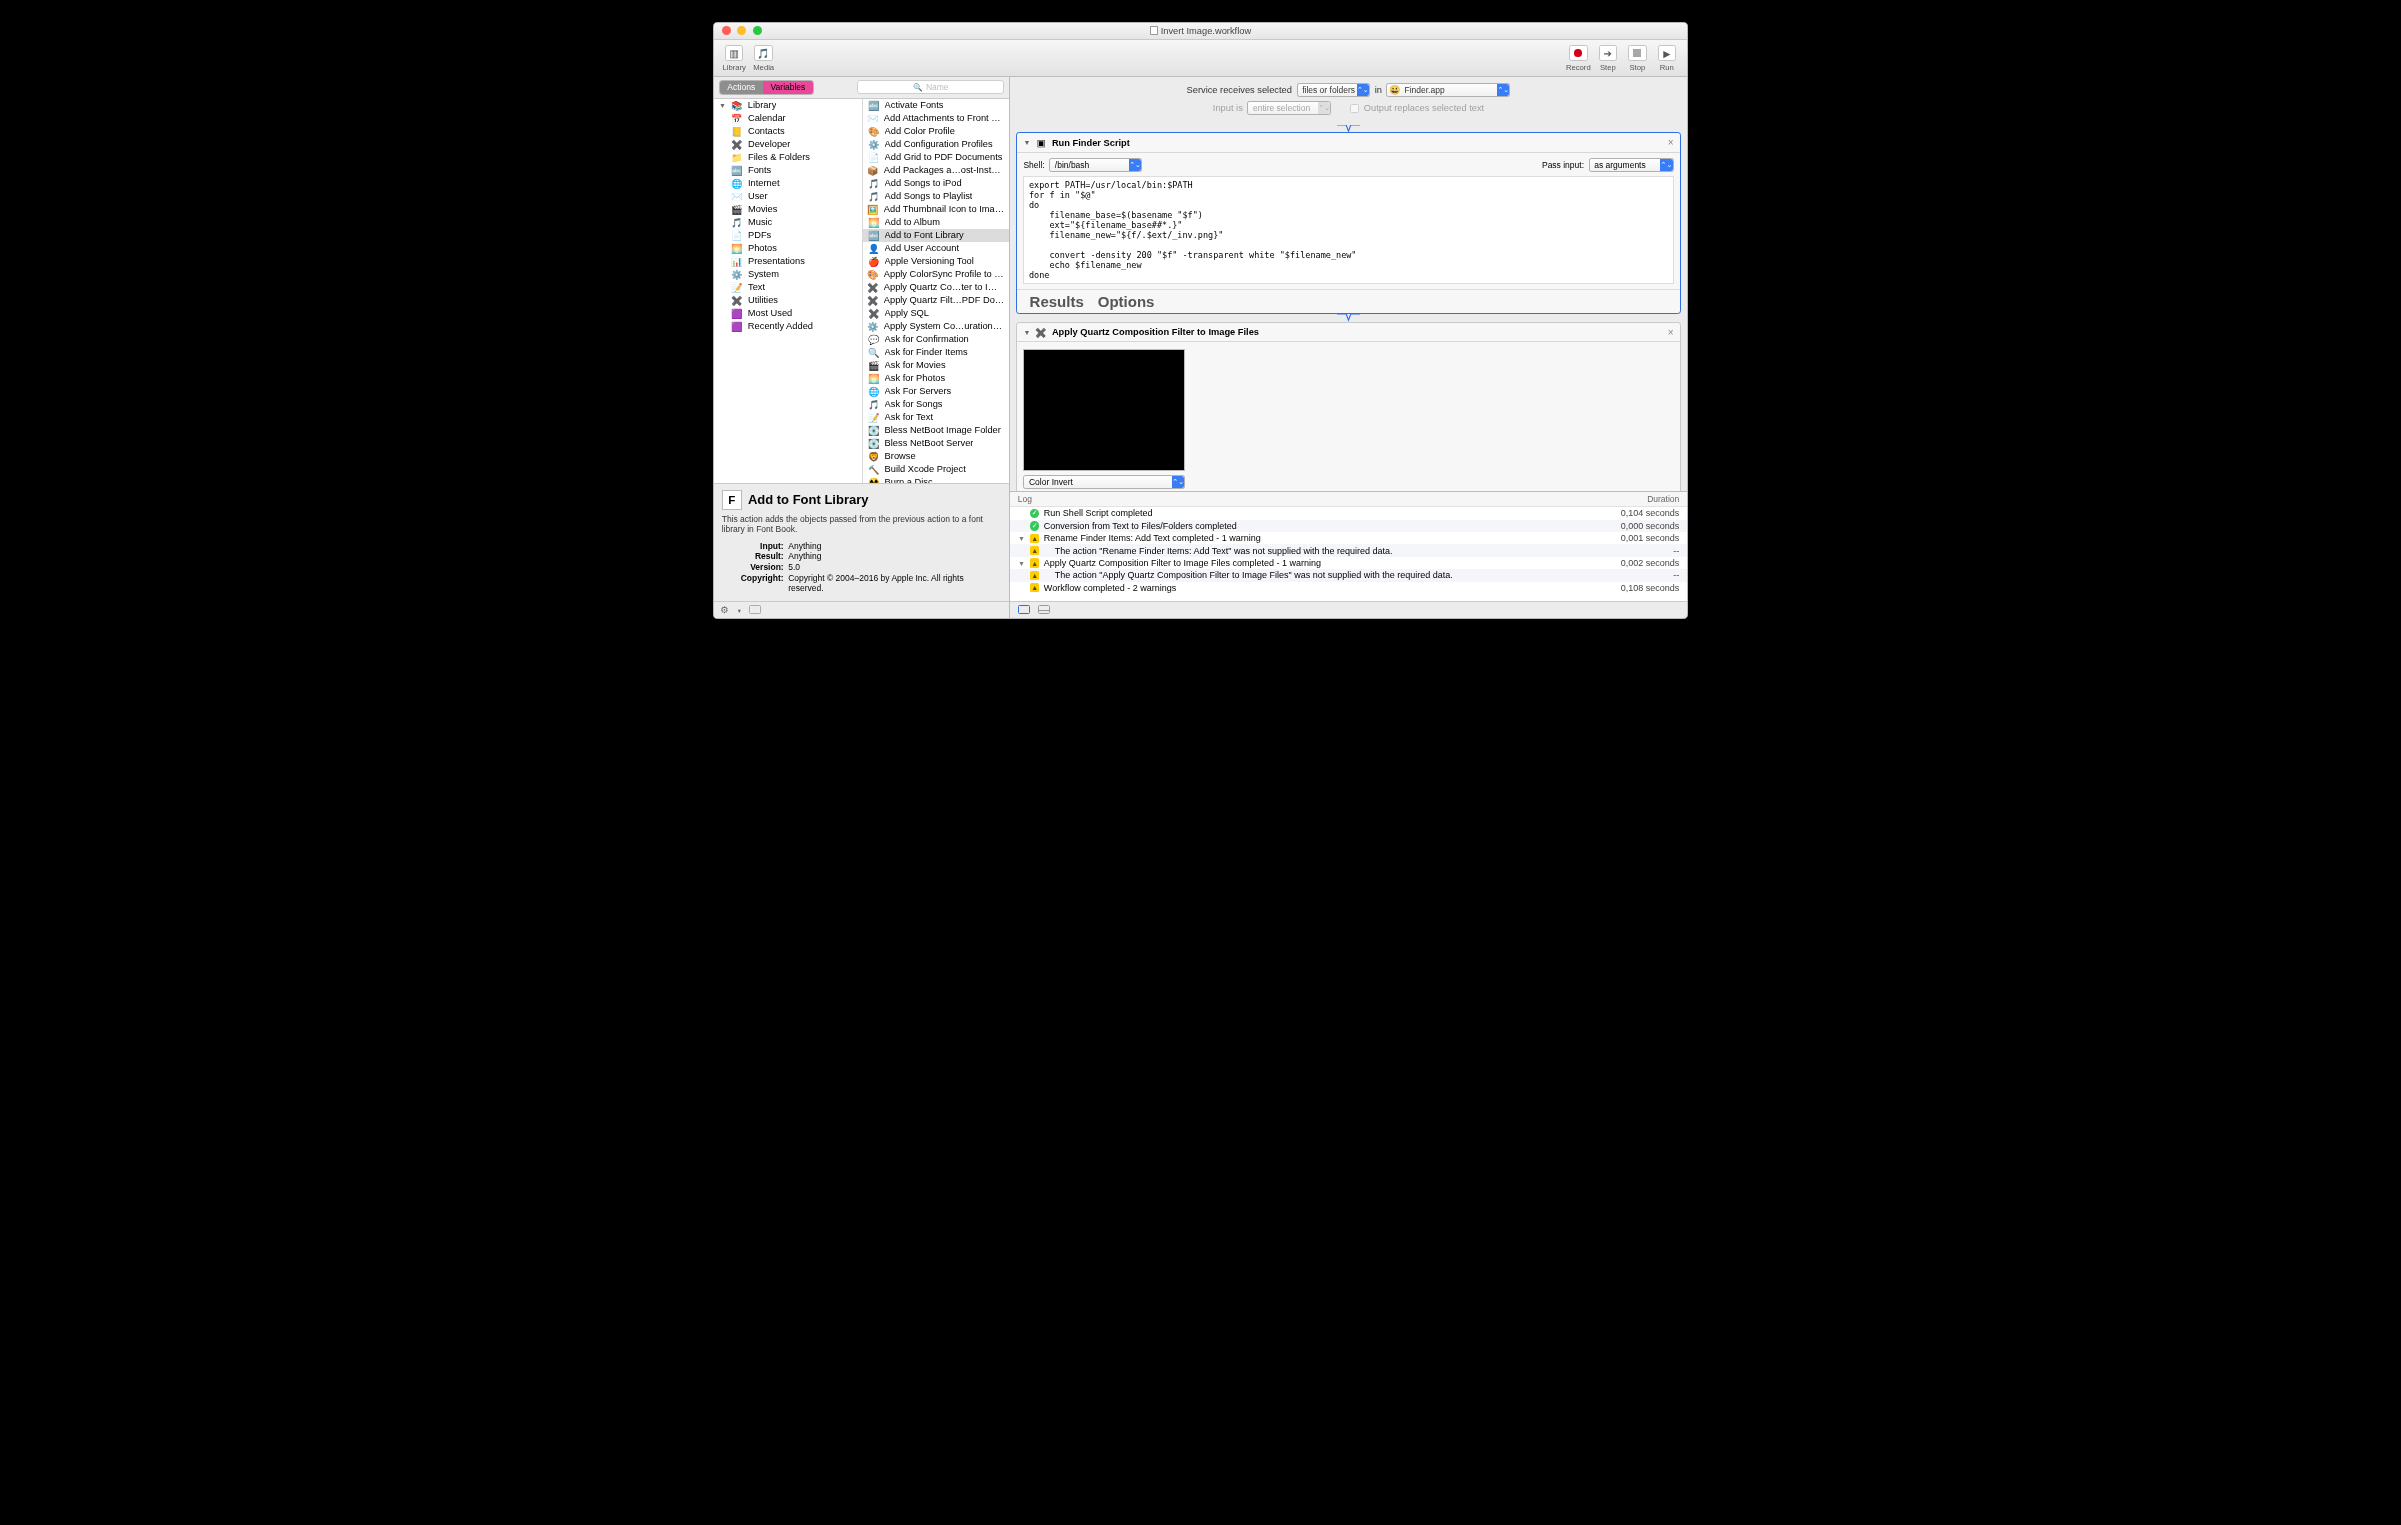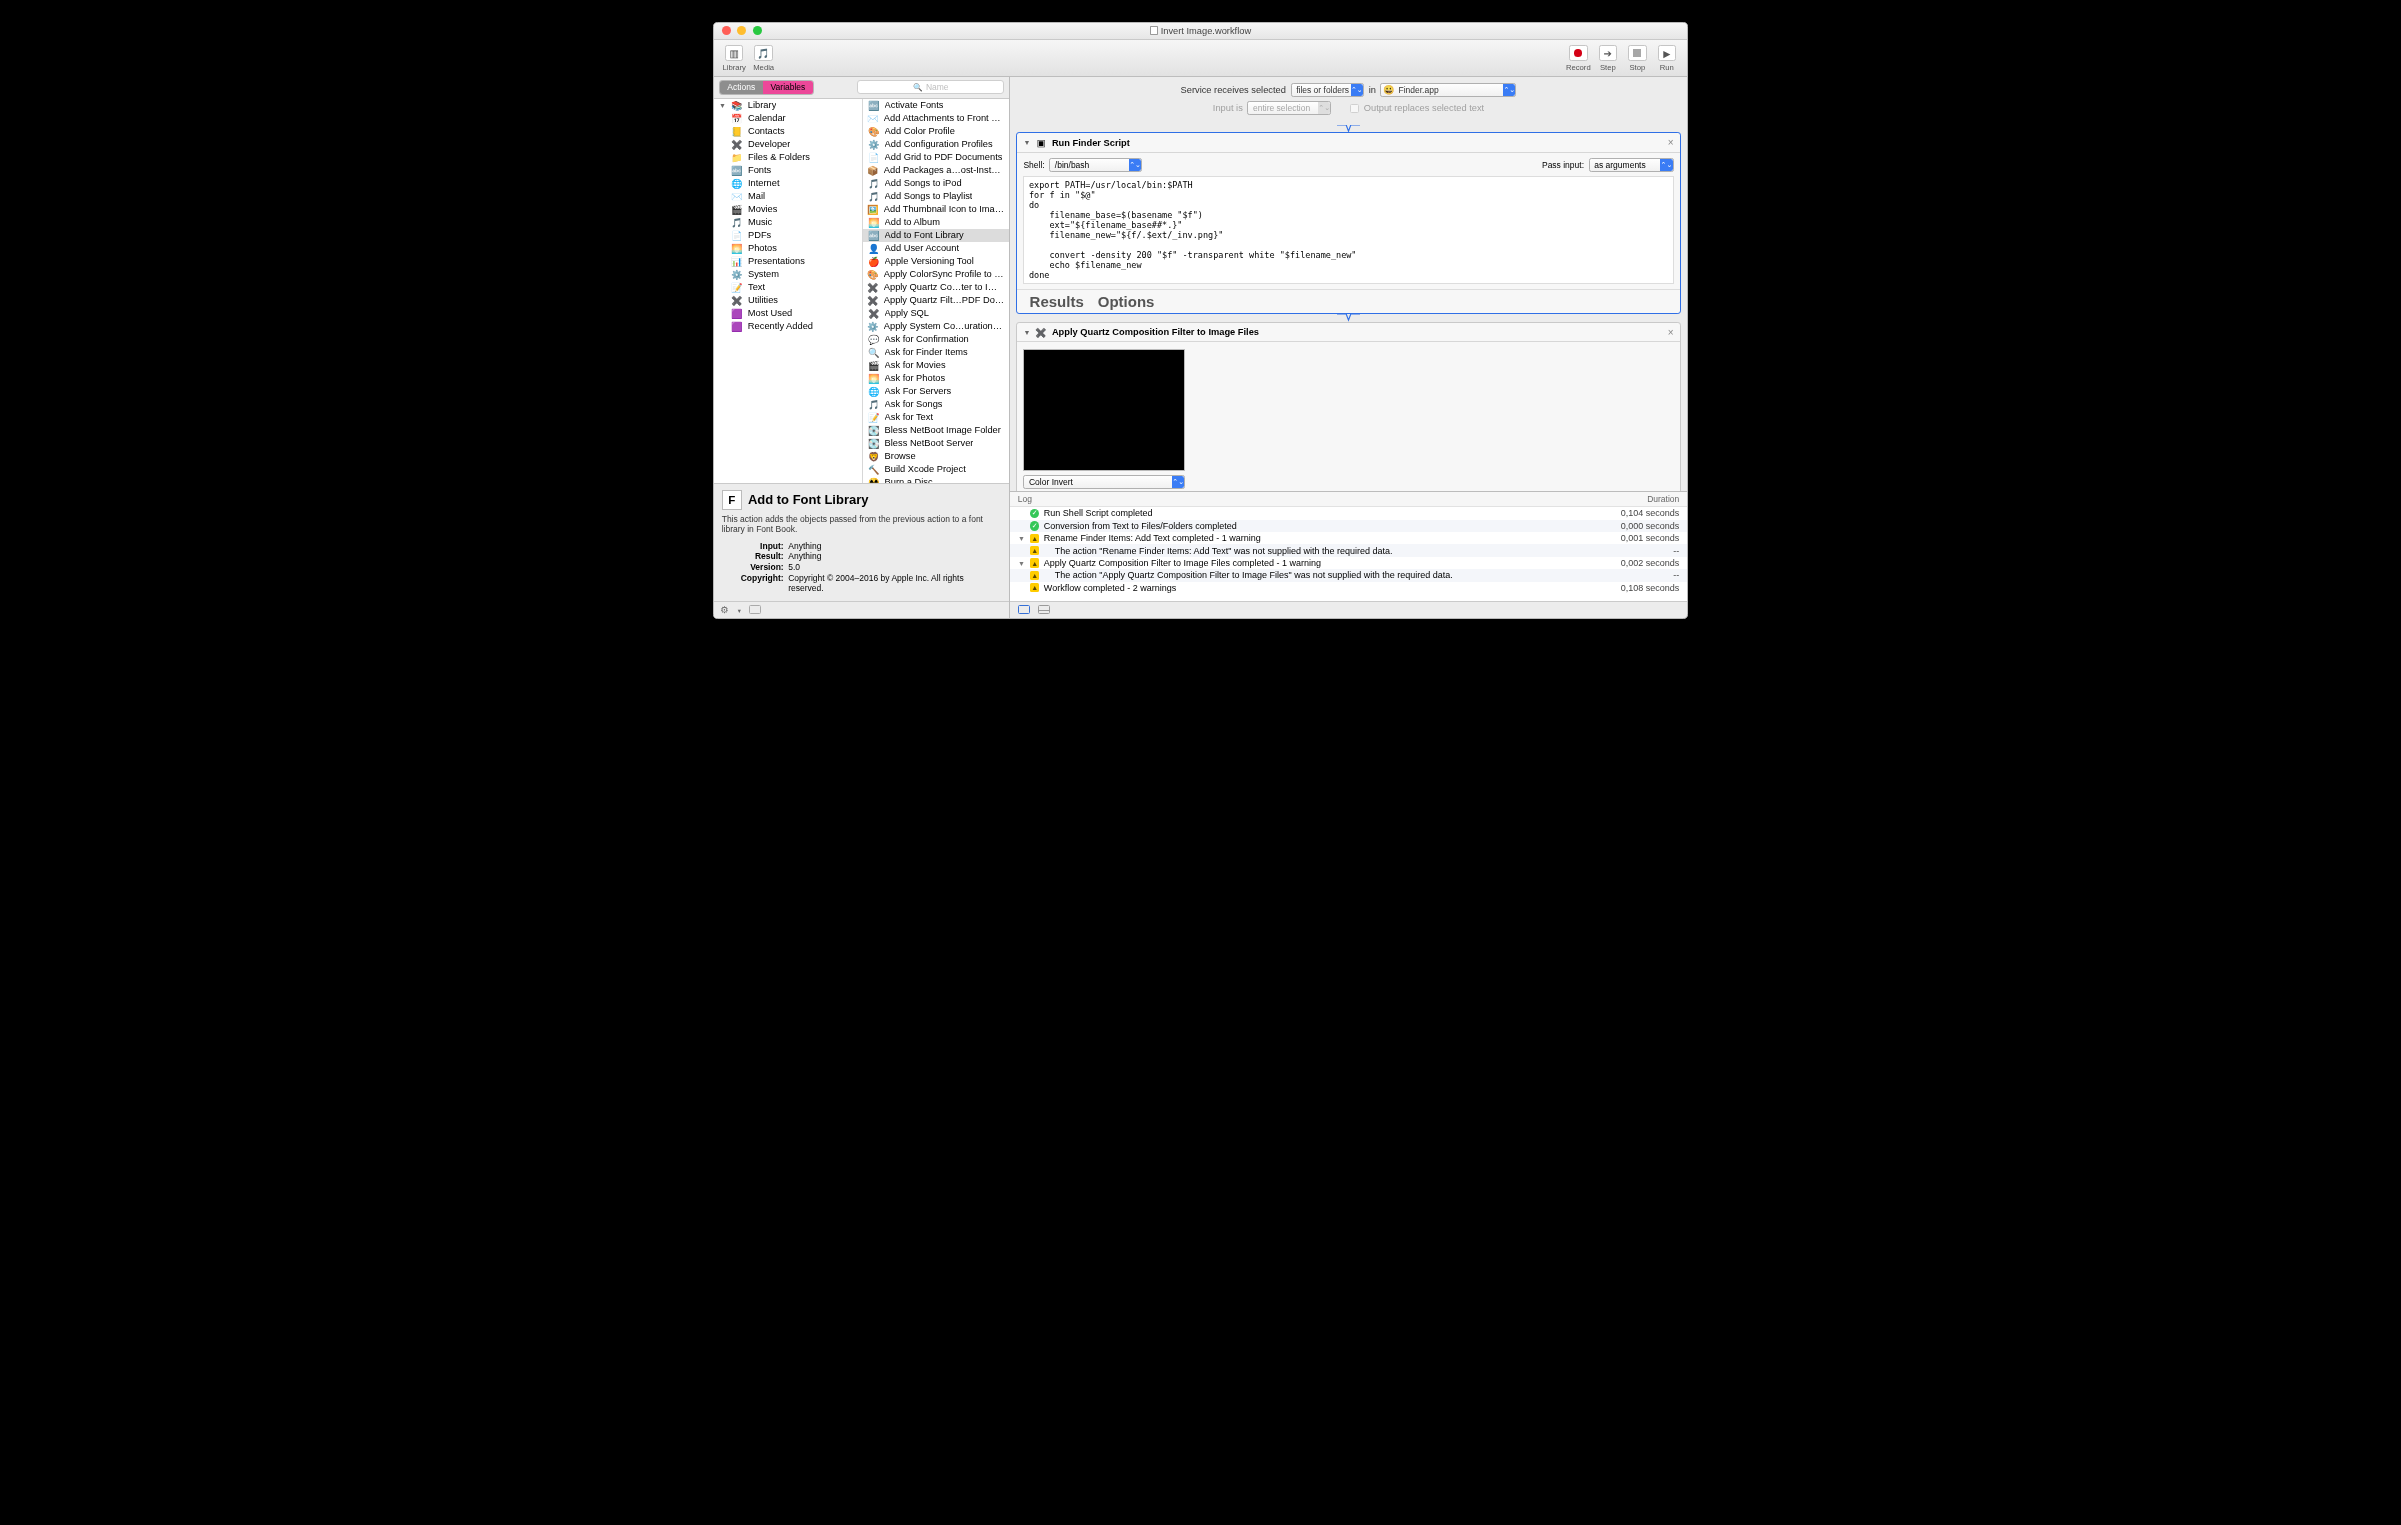--- a/index.html
+++ b/index.html
@@ -221,21 +221,21 @@
               <div class="row sub">
                 <span class="ic">🔤</span>
                 <span class="txt">Fonts</span>
               </div>
               <div class="row sub">
                 <span class="ic">🌐</span>
                 <span class="txt">Internet</span>
               </div>
               <div class="row sub">
                 <span class="ic">✉️</span>
-                <span class="txt">Mail</span>
+                <span class="txt">User</span>
               </div>
               <div class="row sub">
                 <span class="ic">🎬</span>
                 <span class="txt">Movies</span>
               </div>
               <div class="row sub">
                 <span class="ic">🎵</span>
                 <span class="txt">Music</span>
               </div>
               <div class="row sub">
@@ -433,21 +433,21 @@
 
     <div class="rightpanel">
       <div class="svc-head">
         <div class="svc-row">
           <span class="lbl">Service receives selected</span>
           <span class="combo">
               <span>files or folders</span>
               <span class="endcap">⌃⌄</span>
             </span>
           <span class="lbl">in</span>
-          <span class="combo app" style="width:136px;">
+          <span class="combo app" style="width:124px;">
               <span>Finder.app</span>
               <span class="endcap">⌃⌄</span>
             </span>
         </div>
         <div class="svc-row">
           <span class="lbl muted">Input is</span>
           <span class="combo disabled" style="width:84px;">
               <span>entire selection</span>
               <span class="endcap">⌃⌄</span>
             </span>

